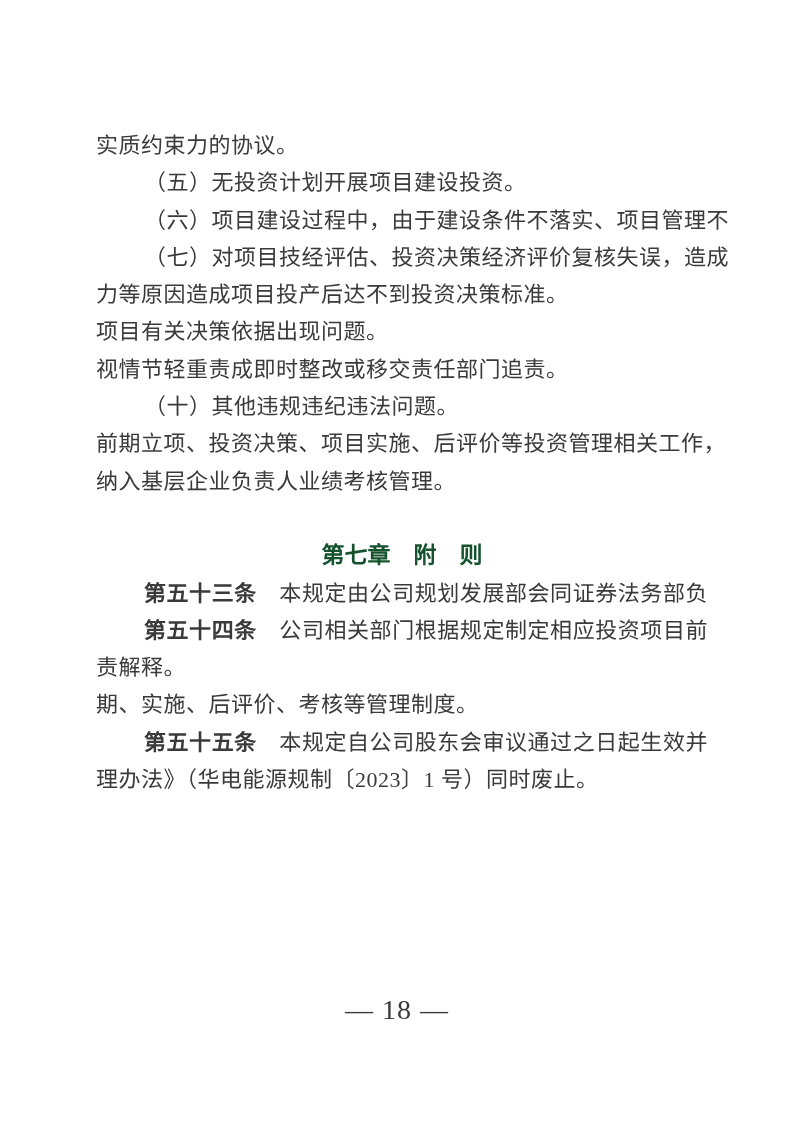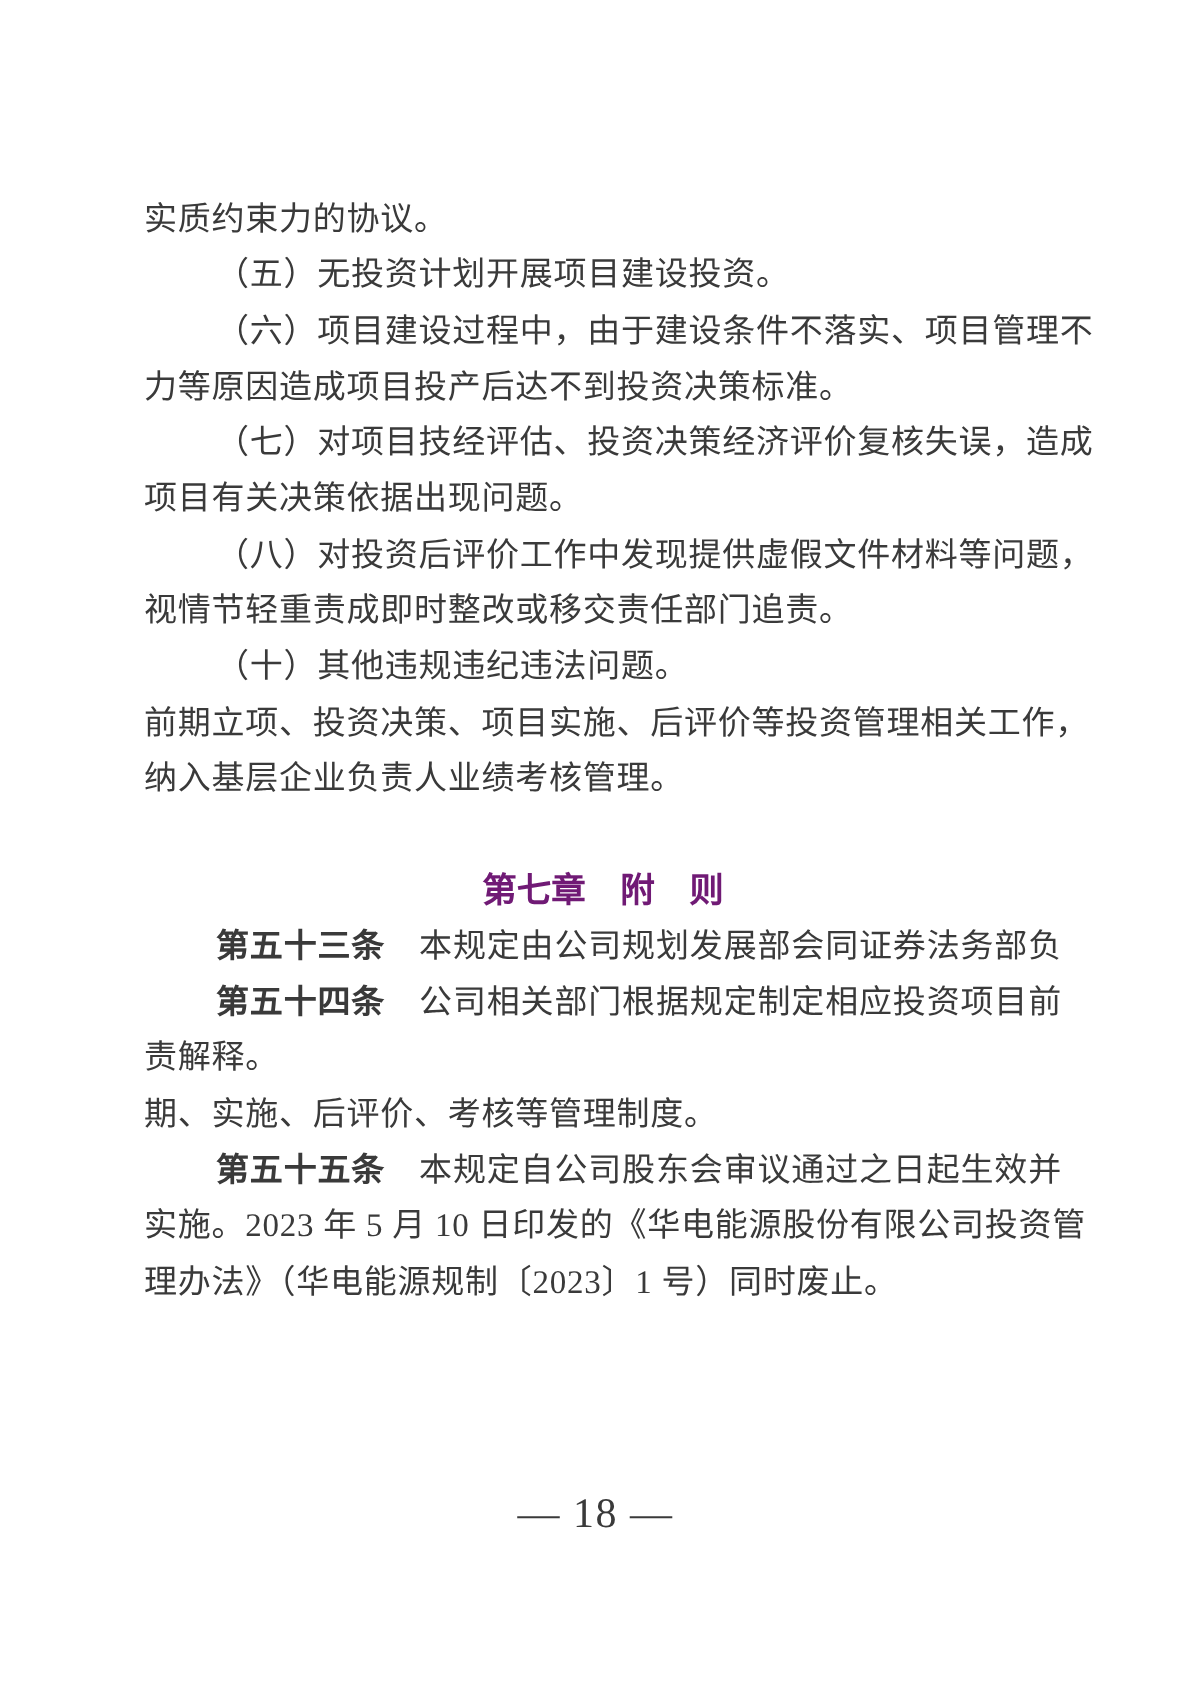--- a/index.html
+++ b/index.html
@@ -40,21 +40,21 @@
     font-family: "Liberation Sans", sans-serif;
   }
   .chapter-heading {
     margin-top: 37.3px;
     font-size: 23px;
     line-height: 37.3px;
     font-weight: 700;
     font-family: "Liberation Sans", sans-serif;
     text-align: center;
     white-space: nowrap;
-    color: #701a75;
+    color: #14532d;
   }
   .footer {
     position: absolute;
     left: 0;
     top: 995px;
     width: 100%;
     text-align: center;
     font-size: 28px;
     line-height: 30px;
     letter-spacing: 1px;
@@ -63,36 +63,34 @@
 </style>
 </head>
 <body>
 
 <div class="page">
   <div class="content">
 
     <div class="line">实质约束力的协议。</div>
     <div class="line indent">（五）无投资计划开展项目建设投资。</div>
     <div class="line indent full">（六）项目建设过程中，由于建设条件不落实、项目管理不</div>
+    <div class="line indent full">（七）对项目技经评估、投资决策经济评价复核失误，造成</div>
     <div class="line">力等原因造成项目投产后达不到投资决策标准。</div>
-    <div class="line indent full">（七）对项目技经评估、投资决策经济评价复核失误，造成</div>
     <div class="line">项目有关决策依据出现问题。</div>
-    <div class="line indent full">（八）对投资后评价工作中发现提供虚假文件材料等问题，</div>
     <div class="line">视情节轻重责成即时整改或移交责任部门追责。</div>
     <div class="line indent">（十）其他违规违纪违法问题。</div>
 
     <div class="line full">前期立项、投资决策、项目实施、后评价等投资管理相关工作，</div>
     <div class="line">纳入基层企业负责人业绩考核管理。</div>
 
     <div class="chapter-heading">第七章　附　则</div>
 
     <div class="line indent full"><span class="term">第五十三条</span><span>　本规定由公司规划发展部会同证券法务部负</span></div>
     <div class="line indent full"><span class="term">第五十四条</span><span>　公司相关部门根据规定制定相应投资项目前</span></div>
     <div class="line">责解释。</div>
     <div class="line">期、实施、后评价、考核等管理制度。</div>
     <div class="line indent full"><span class="term">第五十五条</span><span>　本规定自公司股东会审议通过之日起生效并</span></div>
-    <div class="line full">实施。2023 年 5 月 10 日印发的《华电能源股份有限公司投资管</div>
     <div class="line">理办法》（华电能源规制〔2023〕1 号）同时废止。</div>
 
   </div>
 
   <div class="footer">— 18 —</div>
 </div>
 
 </body></html>

